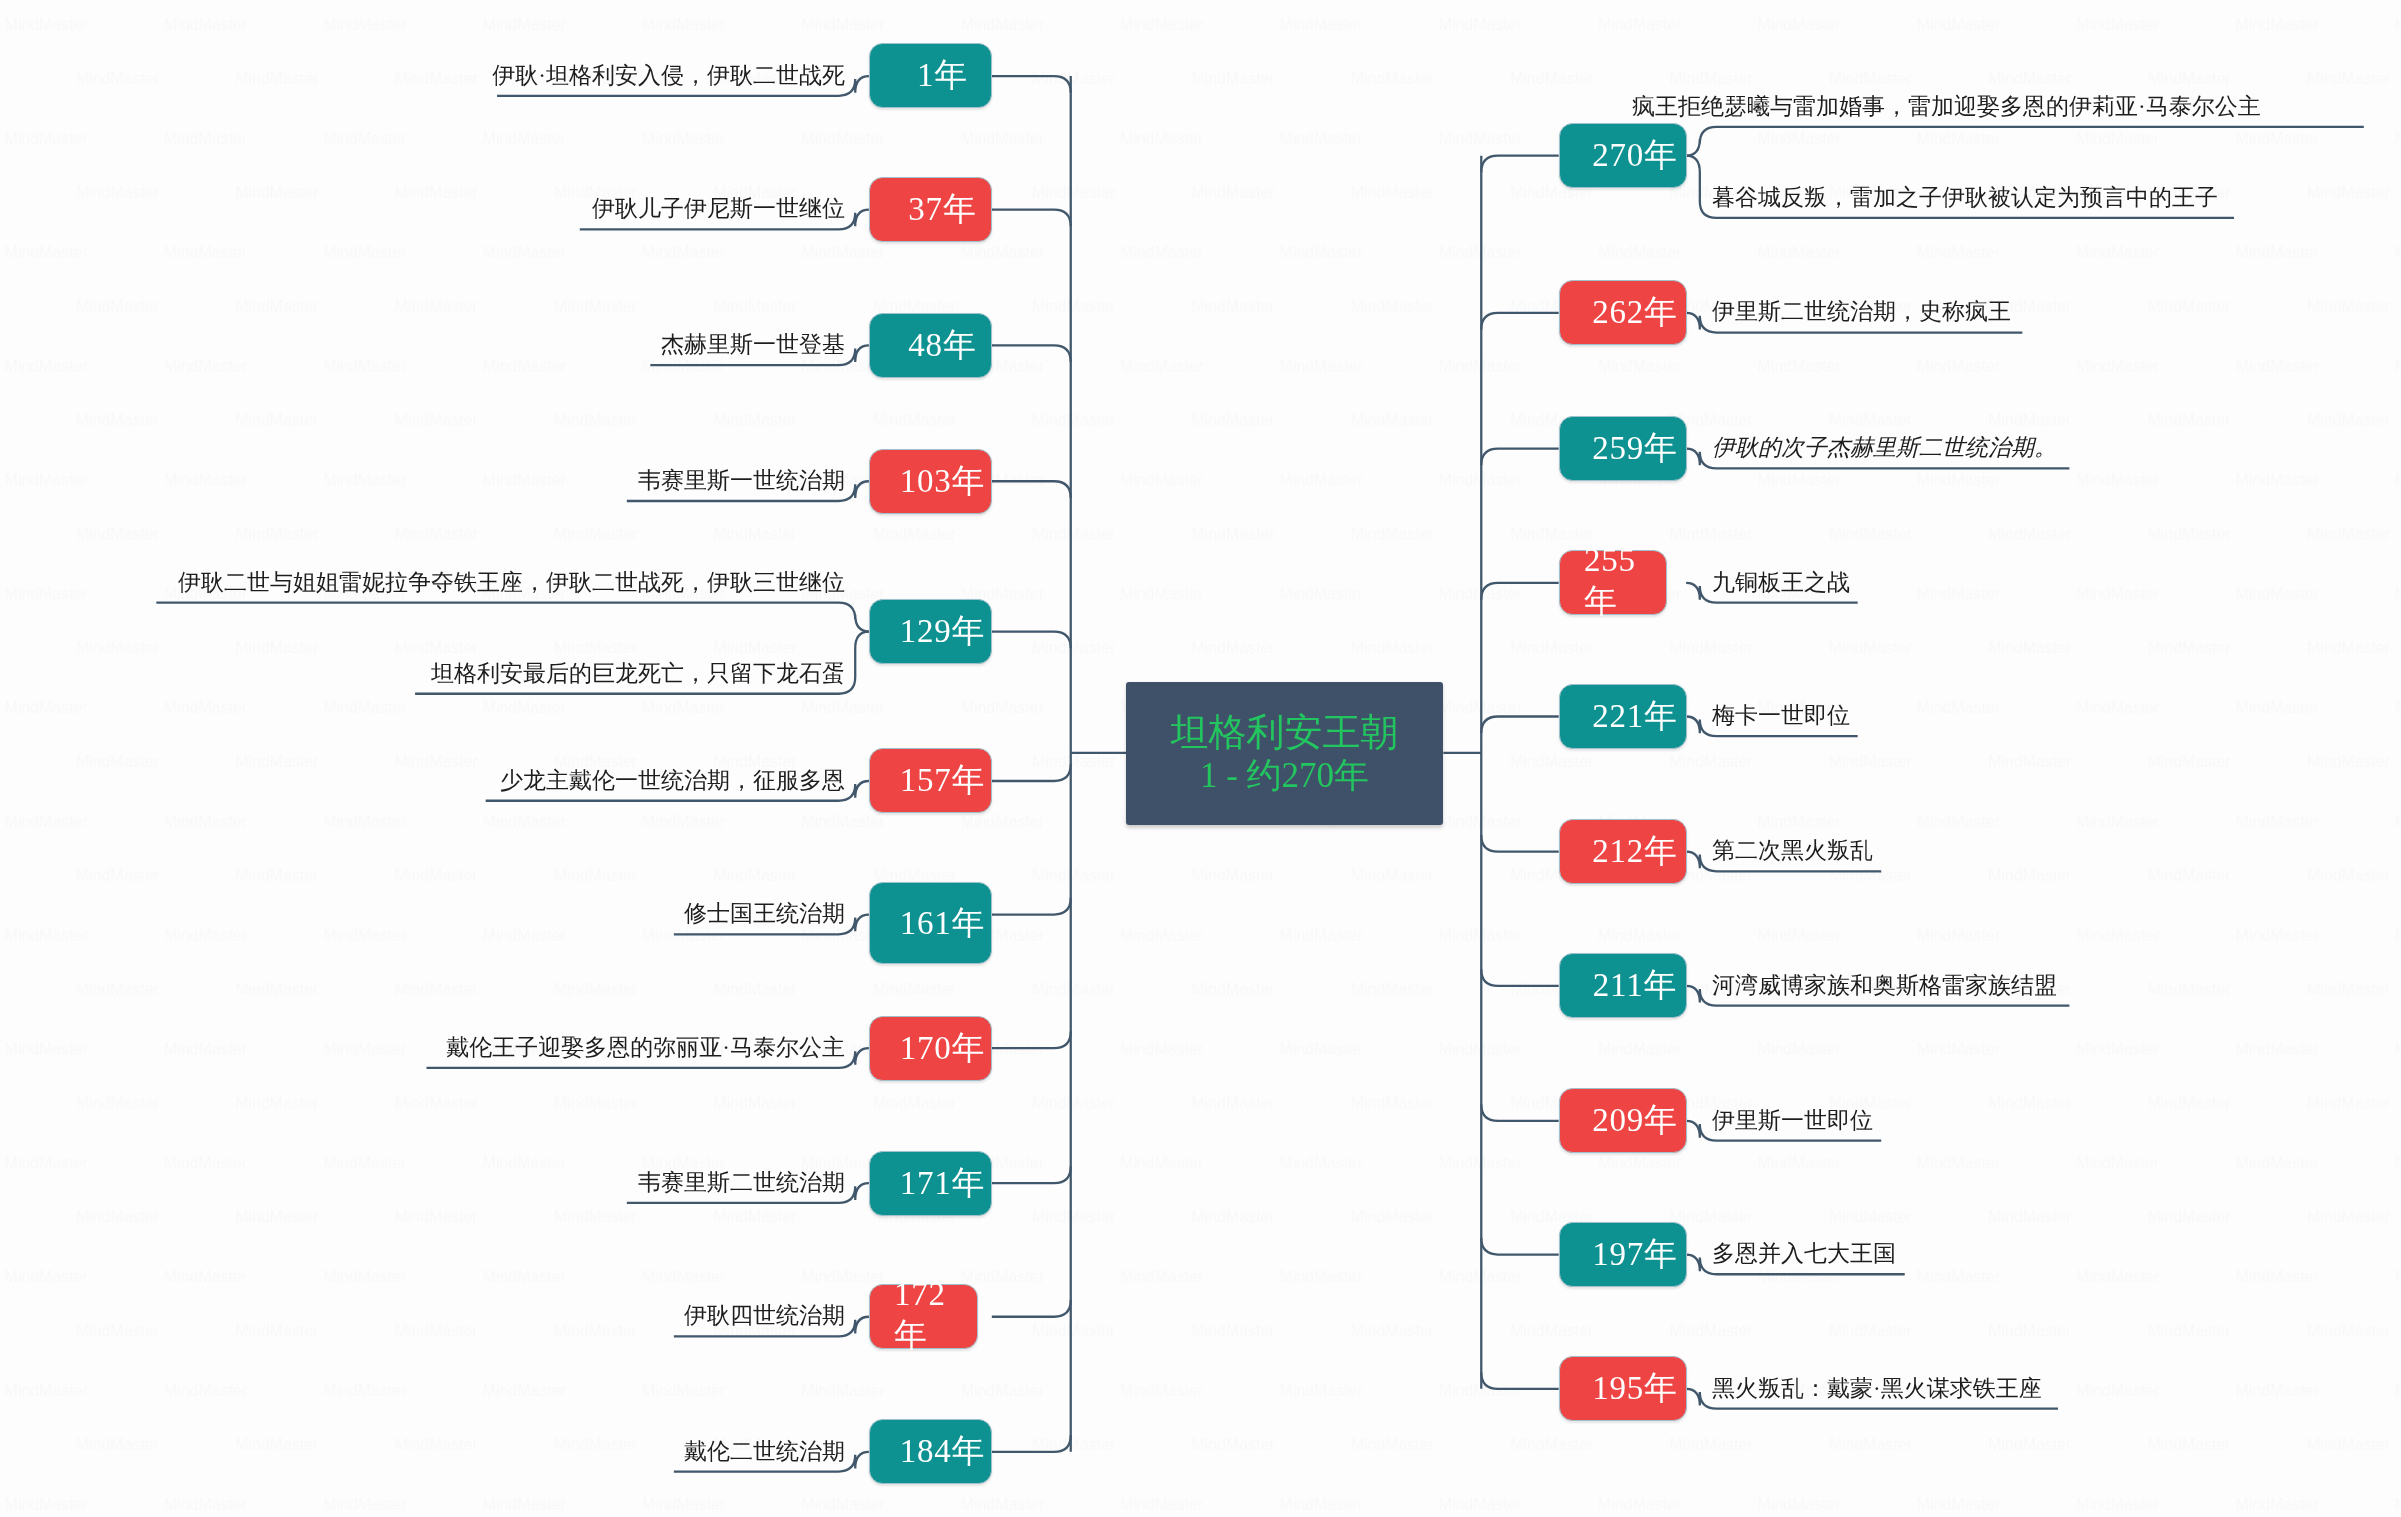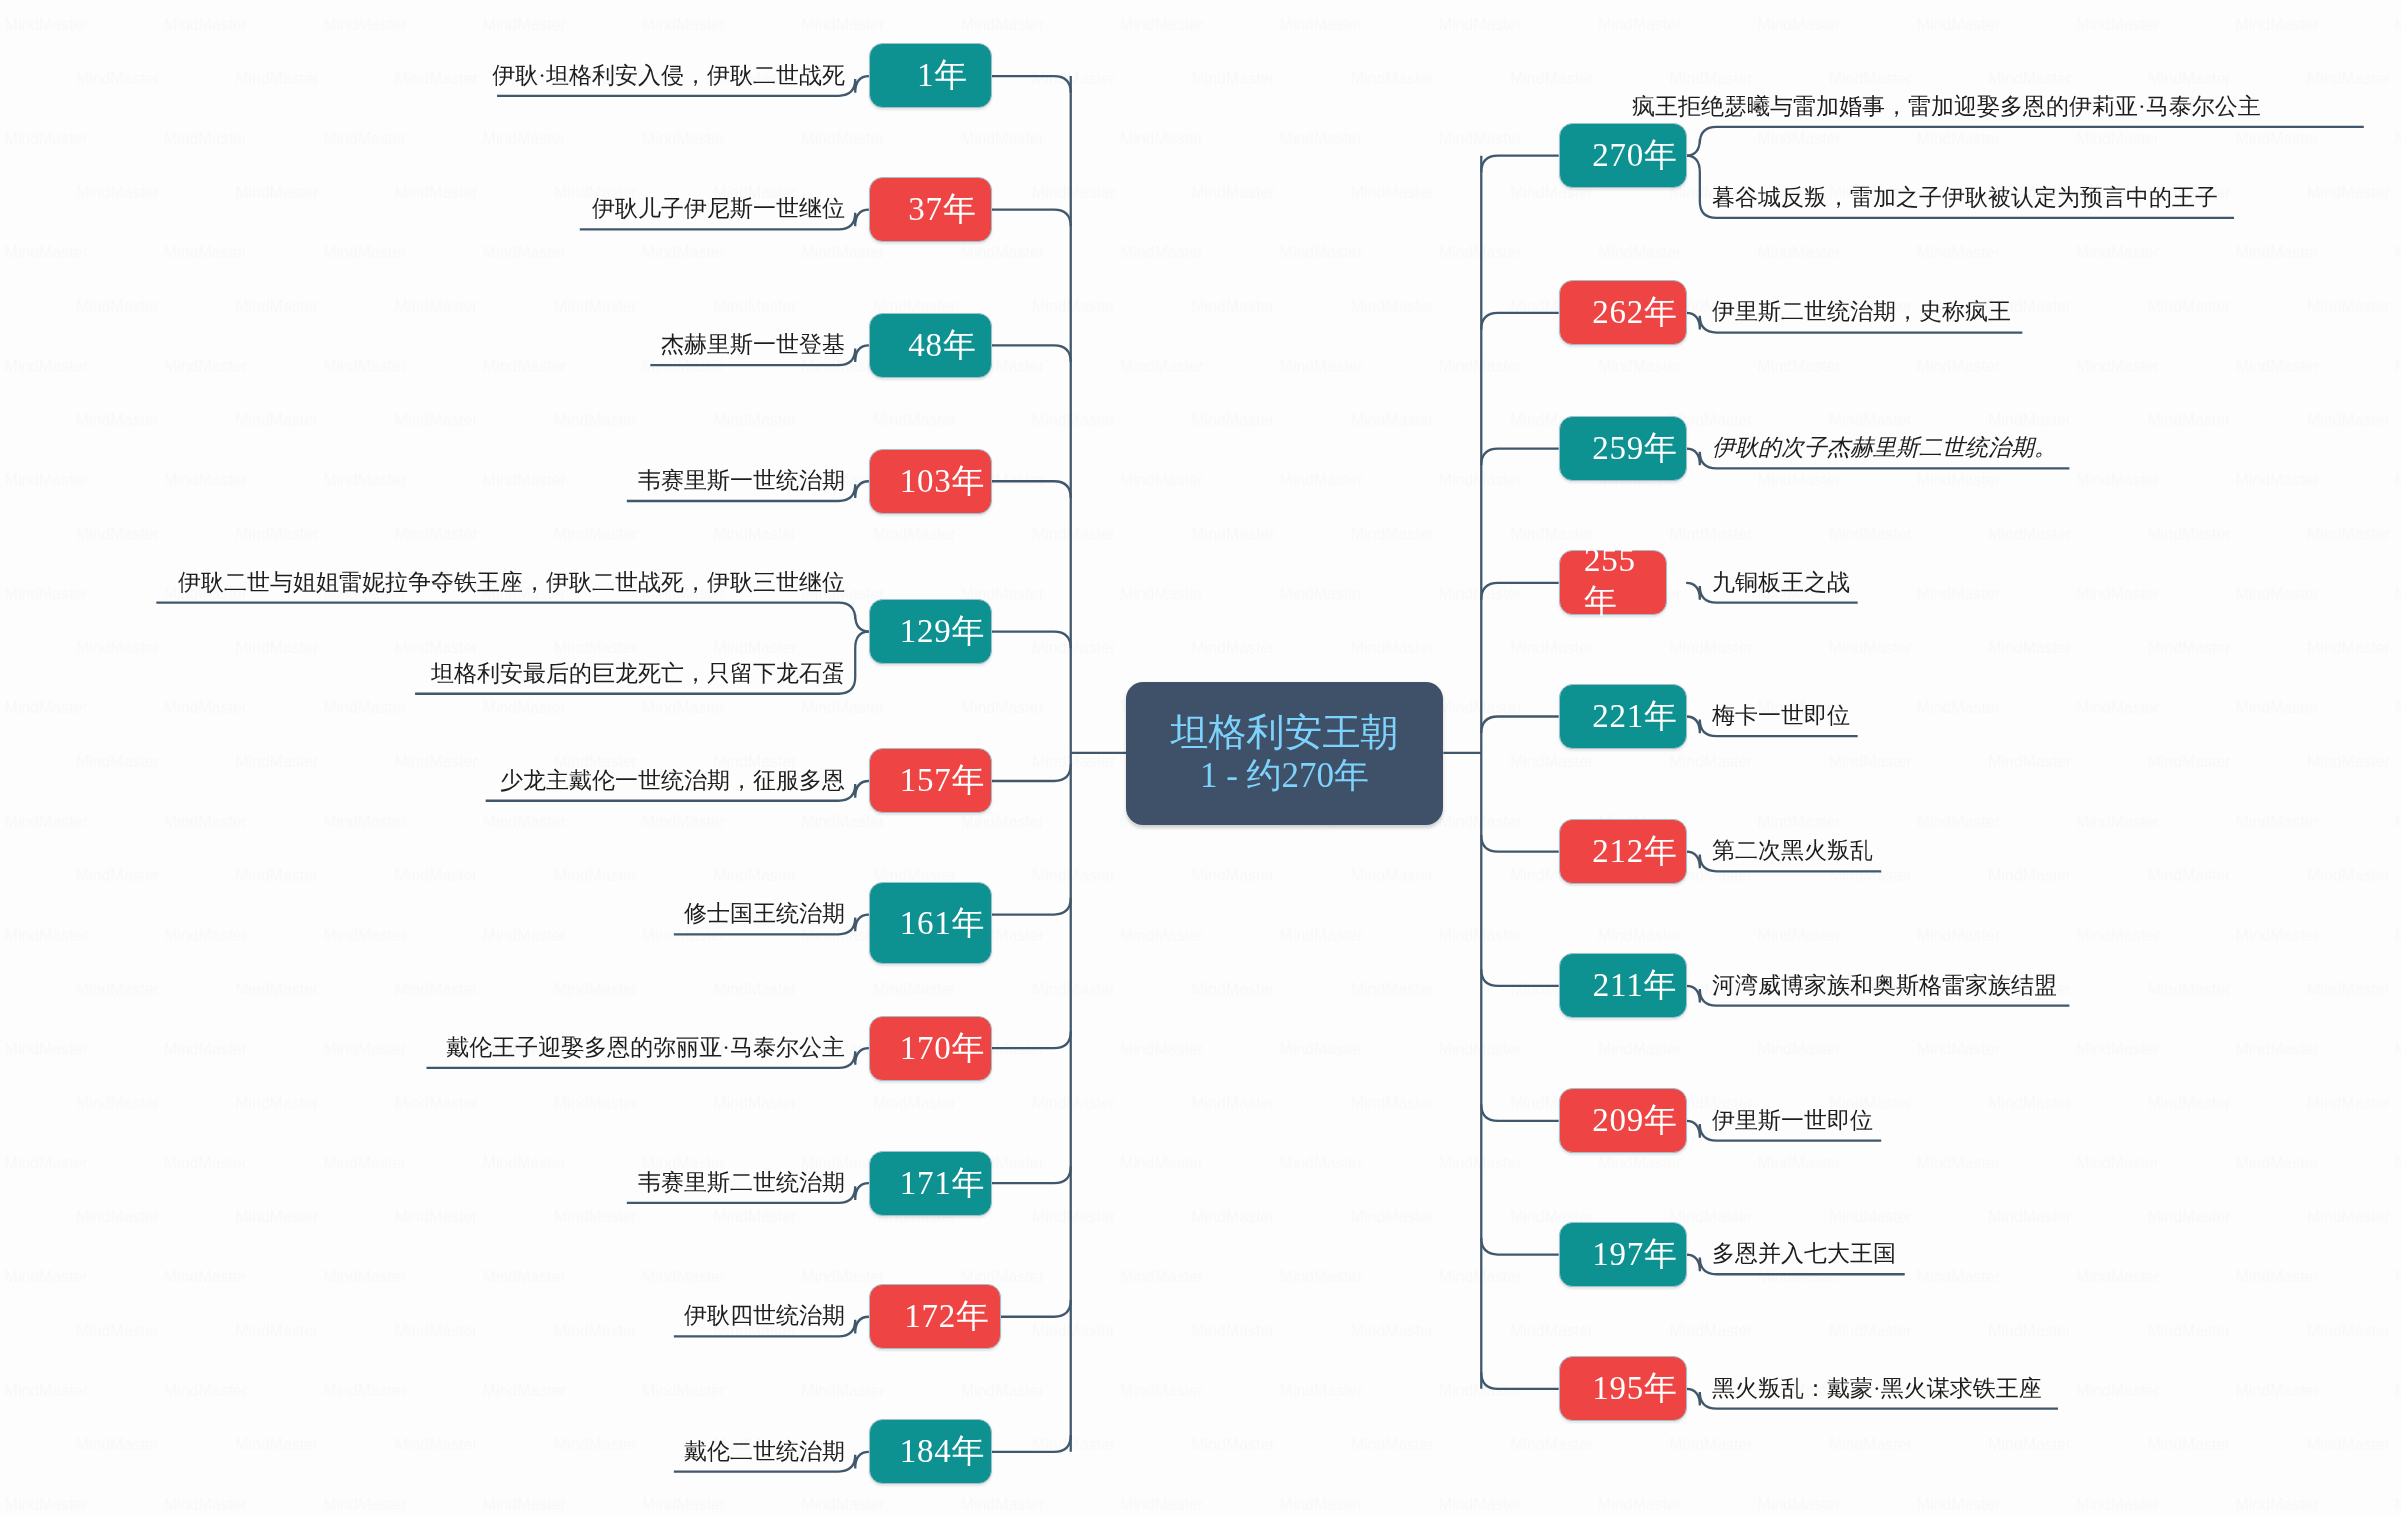--- a/index.html
+++ b/index.html
@@ -26,24 +26,24 @@
     box-shadow:0 1.5px 2.3px rgba(0,0,0,.10);
     padding-left:24px;
   }
   .node.teal{background:#0d9191;}
   .node.amber{background:#ef4444;}
 
   .center-node{
     position:absolute;
     left:1126px;top:682px;width:317px;height:143px;
     background:#3f5169;
-    border:none;border-radius:17px;
+    border:none;border-radius:3px;
     display:flex;flex-direction:column;
     align-items:center;justify-content:center;
-    color:#7dd3fc;
+    color:#22c55e;
     font-family:"Liberation Serif","DejaVu Serif",serif;
     font-size:38px;line-height:1.18;
     box-shadow:0 2.3px 3.8px rgba(0,0,0,.18);
     text-align:center;
     z-index:5;
   }
   .center-node .l2{font-size:35px;}
 
   .label{
     position:absolute;
@@ -162,21 +162,21 @@
       </div>
       <div class="label left" style="left: 845px; top: 925px;">修士国王统治期</div>
       <div class="node amber" style="left: 869px; top: 1016px; width: 123px; height: 65px;">
         <span>170年</span>
       </div>
       <div class="label left" style="left: 845px; top: 1059px;">戴伦王子迎娶多恩的弥丽亚·马泰尔公主</div>
       <div class="node teal" style="left: 869px; top: 1151px; width: 123px; height: 65px;">
         <span>171年</span>
       </div>
       <div class="label left" style="left: 845px; top: 1194px;">韦赛里斯二世统治期</div>
-      <div class="node amber" style="left: 869px; top: 1284px; width: 132px; height: 65px;">
+      <div class="node amber" style="left: 869px; top: 1284px; width: 109px; height: 65px;">
         <span>172年</span>
       </div>
       <div class="label left" style="left: 845px; top: 1327px;">伊耿四世统治期</div>
       <div class="node teal" style="left: 869px; top: 1419px; width: 123px; height: 65px;">
         <span>184年</span>
       </div>
       <div class="label left" style="left: 845px; top: 1463px;">戴伦二世统治期</div>
       <div class="node teal" style="left: 1559px; top: 123px; width: 128px; height: 65px;">
         <span>270年</span>
       </div>

